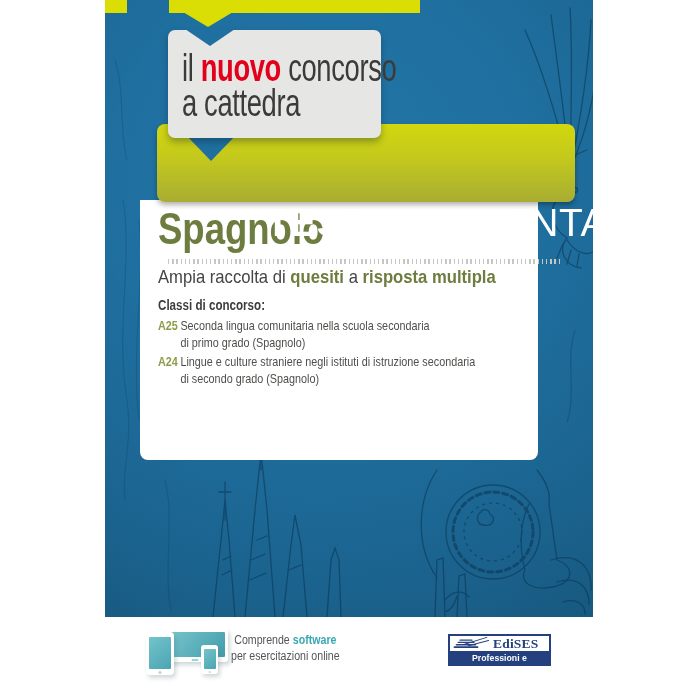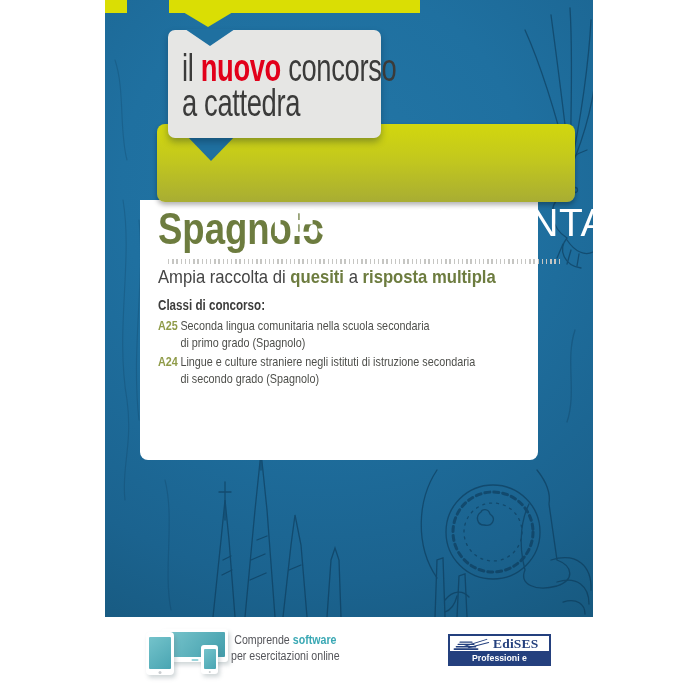--- a/index.html
+++ b/index.html
@@ -83,21 +83,21 @@
   .phone .screen{position:absolute;left:2.5px;right:2.5px;top:4px;bottom:5px;
                  background:linear-gradient(140deg,#74c3cb,#4aa5b2);border-radius:1px;}
   .phone .dot{position:absolute;bottom:1px;left:50%;transform:translateX(-50%);width:2.5px;height:2.5px;
               border-radius:50%;background:#c9cdd0;}
   .soft-note{position:absolute;left:231px;top:15px;font-size:12.5px;line-height:16px;color:#54555a;text-align:center;}
   .soft-note>div{transform:scaleX(.85);transform-origin:left top;}
   .soft-note .sw{color:var(--teal,#3aa8b4);font-weight:700;}
 
   .publisher{position:absolute;left:448px;top:17px;width:103px;height:32px;box-sizing:border-box;
              border:2px solid var(--navy,#24407e);background:#fff;}
-  .pub-top{height:15px;display:flex;align-items:center;padding:0 3px;}
+  .pub-top{height:15px;display:flex;align-items:flex-start;padding:0 3px;}
   .book{width:38px;height:12px;flex:0 0 auto;}
   .pub-name{font-family:"Liberation Serif", serif;font-weight:700;font-size:13.5px;
             color:var(--navy,#24407e);margin-left:2px;letter-spacing:.2px;}
   .pub-bar{height:13px;background:var(--navy,#24407e);color:#fff;text-align:center;line-height:14px;
            font-size:9.5px;font-weight:700;}
   .pub-bar span{display:inline-block;transform:scaleX(.92);transform-origin:center;}
 </style>
 </head>
 <body>
 

